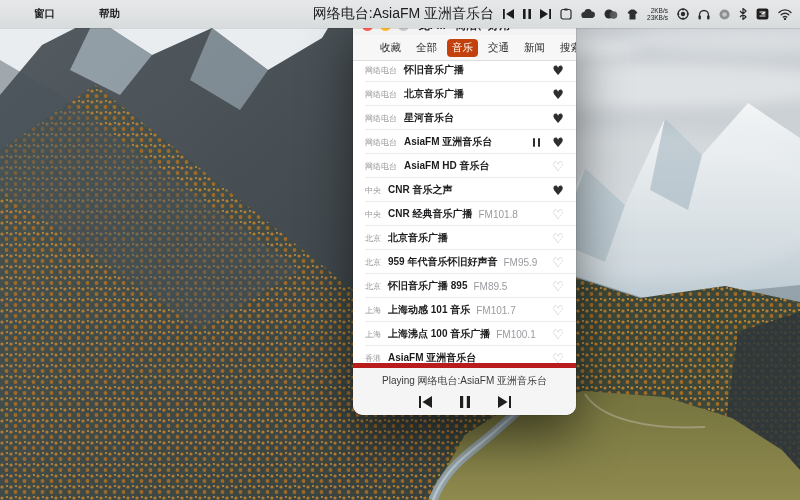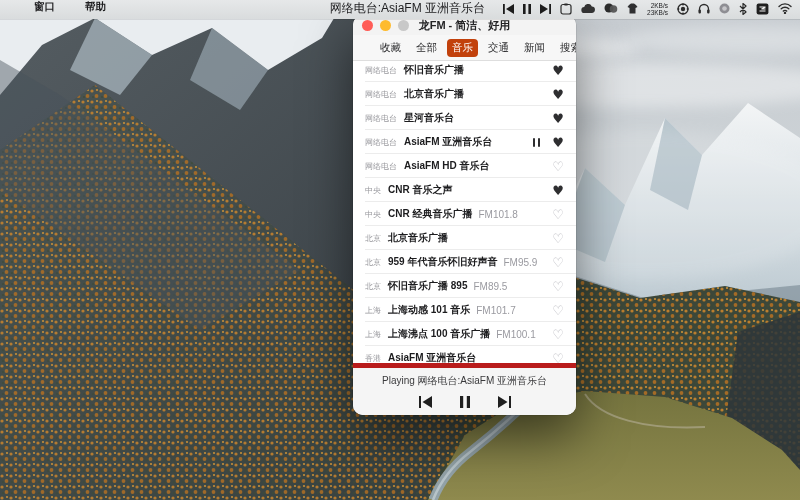--- a/index.html
+++ b/index.html
@@ -6,29 +6,29 @@
   body{
     width:800px;height:500px;overflow:hidden;position:relative;
     font-family:"Liberation Sans","DejaVu Sans",sans-serif;
     -webkit-font-smoothing:antialiased;
   }
   
   .wallpaper{position:absolute;inset:0;z-index:0;}
   .wallpaper svg{display:block;width:800px;height:500px;}
   
   .menubar{
-    position:absolute;top:0;left:0;right:0;height:19px;z-index:20;
+    position:absolute;top:0;left:0;right:0;height:28px;z-index:20;
     background:linear-gradient(#e6e8e9,#d9dcdd);
-    display:flex;align-items:flex-start;font-size:10.5px;color:#1d1d1f;
+    display:flex;align-items:center;font-size:10.5px;color:#1d1d1f;
     box-shadow:0 .5px 0 rgba(0,0,0,.18);
   }
-  .menubar .mitem{margin-left:30px;font-weight:bold;}
+  .menubar .mitem{margin-left:44px;font-weight:bold;}
   .menubar .mitem:first-child{margin-left:34px;}
   .menubar .right{margin-left:auto;display:flex;align-items:center;gap:9px;padding-right:8px;}
-  .menubar .nowplaying{font-size:12px;color:#1d1d1f;margin-right:9px;white-space:nowrap;}
+  .menubar .nowplaying{font-size:14px;color:#1d1d1f;margin-right:0;white-space:nowrap;}
   .mb-ic{display:inline-flex;align-items:center;justify-content:center;height:14px;}
   .mb-ic svg{display:block;}
   .speeds{font-size:6.5px;line-height:7px;text-align:right;color:#1d1d1f;white-space:nowrap;}
   
   .appwin{
     position:absolute;left:345px;top:15px;width:223px;height:400px;z-index:10;
     background:#ffffff;border-radius:10px;
     box-shadow:0 22px 50px rgba(0,0,0,.5),0 0 0 .5px rgba(0,0,0,.15);
     overflow:hidden;
     margin-left:8px;

